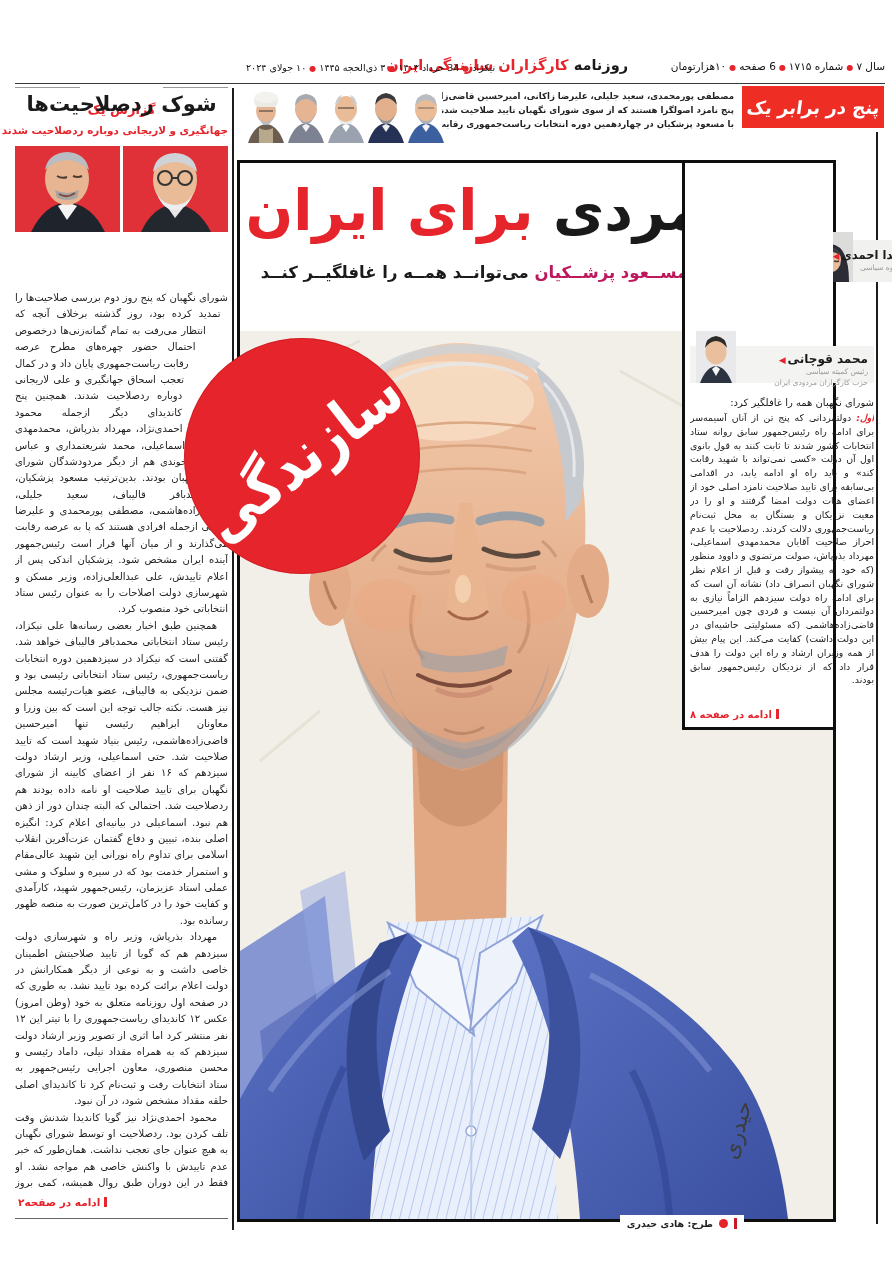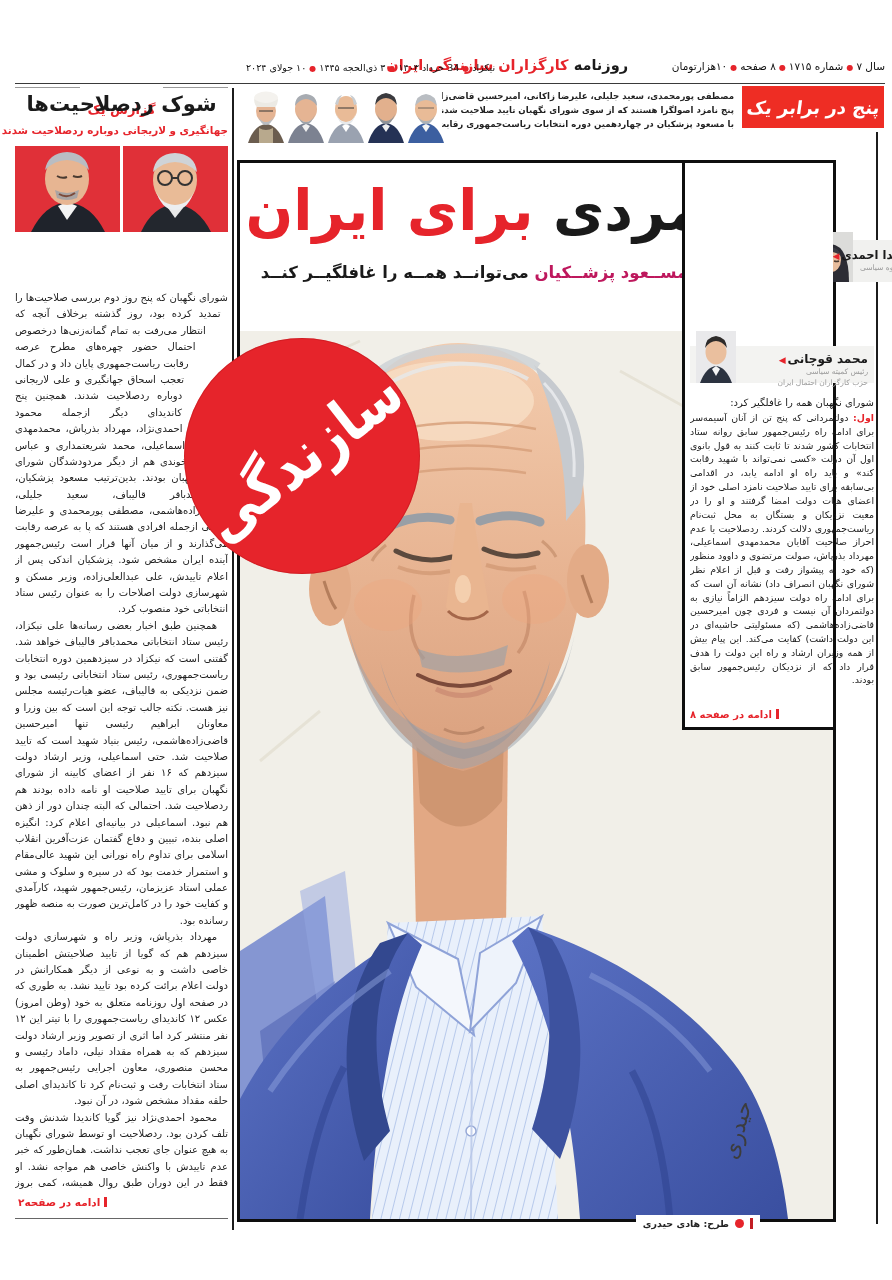--- a/index.html
+++ b/index.html
@@ -51,21 +51,21 @@
   
   .gcol { left:690px; top:346px; width:184px; z-index:5; }
   .byline-card { position:relative; height:37px; background:#f3f3f1; }
   .byline-card svg.face { position:absolute; left:6px; bottom:0; }
   .byline-names { position:absolute; right:6px; top:6px; text-align:right; }
   .byline-names .nm { font-weight:bold; font-size:12px; }
   .byline-names .rl { color:#9a9a9a; font-size:7.5px; line-height:1.5; }
   .tri { color:#e6242b; font-size:9px; margin-right:2px; }
   .glead { margin-top:12px; font-size:10px; line-height:1.6; }
   .gbody { font-size:9.4px; line-height:1.47; text-align:justify; height:298px; overflow:hidden; }
-  .gbody .first { color:#e6242b; font-weight:bold; }
+  .gbody .first { color:#e6242b; font-weight:bold;font-style:italic; }
   .continue { text-align:left; color:#e6242b; font-weight:bold; font-size:10px; }
   .cbar { display:inline-block; width:3px; height:10px; background:#e6242b; margin-left:4px; vertical-align:-1px; }
 
   
   .logo-circle { left:184px; top:338px; width:236px; height:236px; border-radius:50%;
                  background:#e6242b; z-index:6; display:flex; align-items:center; justify-content:center;
                  box-shadow:0 0 0 1px rgba(180,20,25,.4) inset; }
   .logo-circle span { color:#fff; font-weight:bold; font-size:52px;
                       transform:rotate(-38deg) scaleY(1.18); letter-spacing:-1px; }
 
@@ -80,32 +80,32 @@
   .sb-byline .nm { font-size:11.5px; }
   .sb-article { top:290px; left:15px; width:213px; height:902px; overflow:hidden;
                 font-size:10px; line-height:1.64; text-align:justify; z-index:4; color:#222; }
   .sb-article p + p { text-indent:11px; }
   .circle-spacer { float:right; width:48px; height:242px; margin-top:46px;
                    shape-outside:circle(120px at 122px 121px); }
   .sb-continue { left:18px; top:1196px; color:#e6242b; font-weight:bold; font-size:10.5px; }
   .sb-bottom-rule { left:15px; top:1218px; width:213px; height:1px; background:#666; }
 
   
-  .caption { right:132px; top:1215px; z-index:7; background:#fff; padding:3px 7px;
+  .caption { right:148px; top:1215px; z-index:7; background:#fff; padding:3px 7px;
              display:flex; align-items:center; gap:6px; font-size:9.5px; font-weight:bold; color:#222; }
   .caption .bar { width:3px; height:11px; background:#c21d24; }
   .caption .circ { width:9px; height:9px; border-radius:50%; background:#e6242b; }
 </style>
 </head>
 <body>
 
 <div class="page">
 
   <div class="abs issue-line">
-    <span>سال ۷</span><i class="dot">●</i><span>شماره ۱۷۱۵</span><i class="dot">●</i><span>۸ صفحه</span><i class="dot">●</i><span>۱۰هزارتومان</span>
+    <span>سال ۷</span><i class="dot">●</i><span>شماره ۱۷۱۵</span><i class="dot">●</i><span>6 صفحه</span><i class="dot">●</i><span>۱۰هزارتومان</span>
   </div>
   <div class="abs paper-name">
     <span>روزنامه</span>
     <span class="red">کارگزاران سازندگی ایران</span>
   </div>
   <div class="abs date-line">
     <span>نیکزاد</span><i class="dot">●</i><span>34 خرداد ۱۴۰۳</span><i class="dot">●</i><span>۳ ذی‌الحجه ۱۴۴۵</span><i class="dot">●</i><span>۱۰ جولای ۲۰۲۴</span>
   </div>
   <div class="abs section-label">
     <span class="ln"></span>
@@ -294,21 +294,21 @@
       <svg class="face" width="40" height="52" viewBox="0 0 40 52">
         <rect width="40" height="52" fill="#e9e9eb"></rect>
         <path d="M4,52 Q10,36 20,35 Q30,36 36,52 Z" fill="#2c3340"></path>
         <path d="M16,38 L20,45 L24,38 L20,35 Z" fill="#f5f5f5"></path>
         <ellipse cx="20" cy="21" rx="10.5" ry="12.5" fill="#eabf9e"></ellipse>
         <path d="M9,17 Q10,6 20,5 Q30,6 31,17 Q26,10 20,10 Q14,10 9,17 Z" fill="#2e2b2a"></path>
       </svg>
       <div class="byline-names">
         <div class="nm"><span>محمد قوچانی</span><span class="tri">◀</span></div>
         <div class="rl">رئیس کمیته سیاسی</div>
-        <div class="rl">حزب کارگزاران احتمال ایران</div>
+        <div class="rl">حزب کارگزاران مردودی ایران</div>
       </div>
     </div>
     <div class="glead">شورای نگهبان همه را غافلگیر کرد:</div>
     <div class="gbody">
       <span class="first">اول: </span><span>دولتمردانی که پنج تن از آنان آسیمه‌سر برای ادامه راه رئیس‌جمهور سابق روانه ستاد انتخابات کشور شدند تا ثابت کنند به قول بانوی اول آن دولت «کسی نمی‌تواند با شهید رقابت کند» و باید راه او ادامه یابد، در اقدامی بی‌سابقه برای تایید صلاحیت نامزد اصلی خود از اعضای هیات دولت امضا گرفتند و او را در معیت نزدیکان و بستگان به محل ثبت‌نام ریاست‌جمهوری دلالت کردند. ردصلاحیت یا عدم احراز صلاحیت آقایان محمدمهدی اسماعیلی، مهرداد بذرپاش، صولت مرتضوی و داوود منظور (که خود به پیشواز رفت و قبل از اعلام نظر شورای نگهبان انصراف داد) نشانه آن است که برای ادامه راه دولت سیزدهم الزاماً نیازی به دولتمردان آن نیست و فردی چون امیرحسین قاضی‌زاده‌هاشمی (که مسئولیتی حاشیه‌ای در این دولت داشت) کفایت می‌کند. این پیام بیش از همه وزیران ارشاد و راه این دولت را هدف قرار داد که از نزدیکان رئیس‌جمهور سابق بودند.</span>
     </div>
     <div class="continue"><span class="cbar"></span><span>ادامه در صفحه ۸</span></div>
   </div>
 
   <div class="abs logo-circle">

